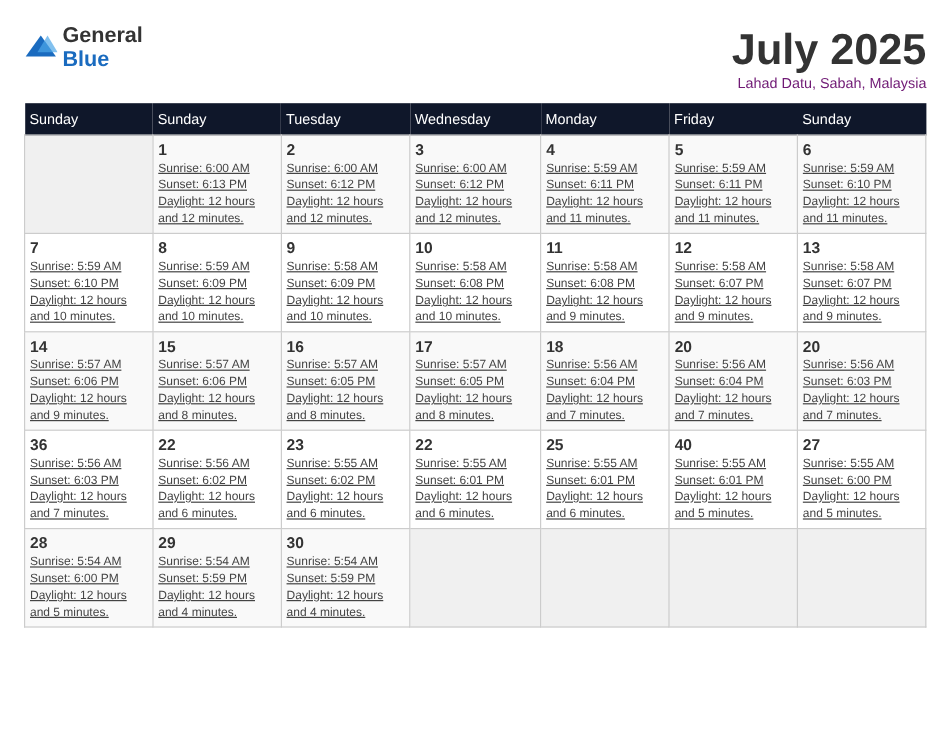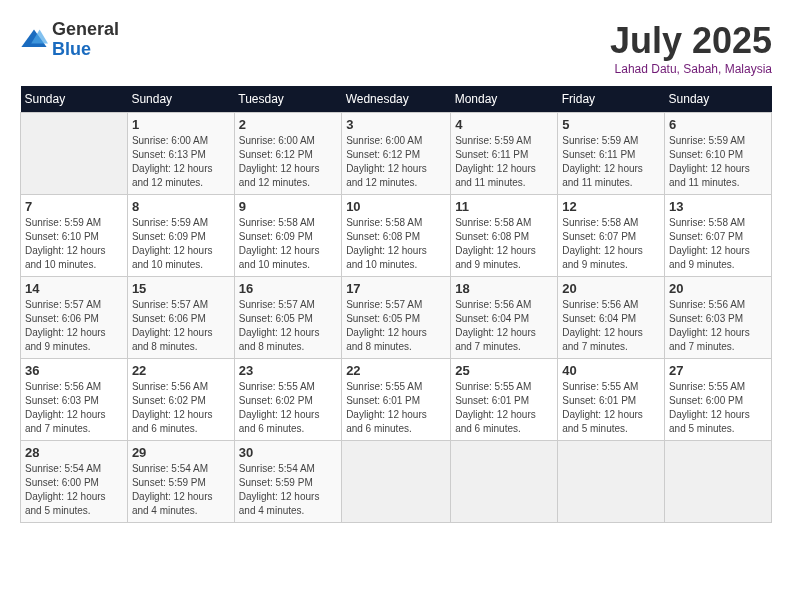--- a/index.html
+++ b/index.html
@@ -83,20 +83,21 @@
       font-weight: bold;
       font-size: 13px;
       color: #333;
       display: block;
       margin-bottom: 2px;
     }
     .day-info {
       font-size: 10px;
       color: #444;
       line-height: 1.4;
+      text-decoration: underline;
     }
     .empty-cell {
       background: #f0f0f0 !important;
     }
   </style>
 </head>
 <body>
 
 <div class="header">
   <div class="logo">

